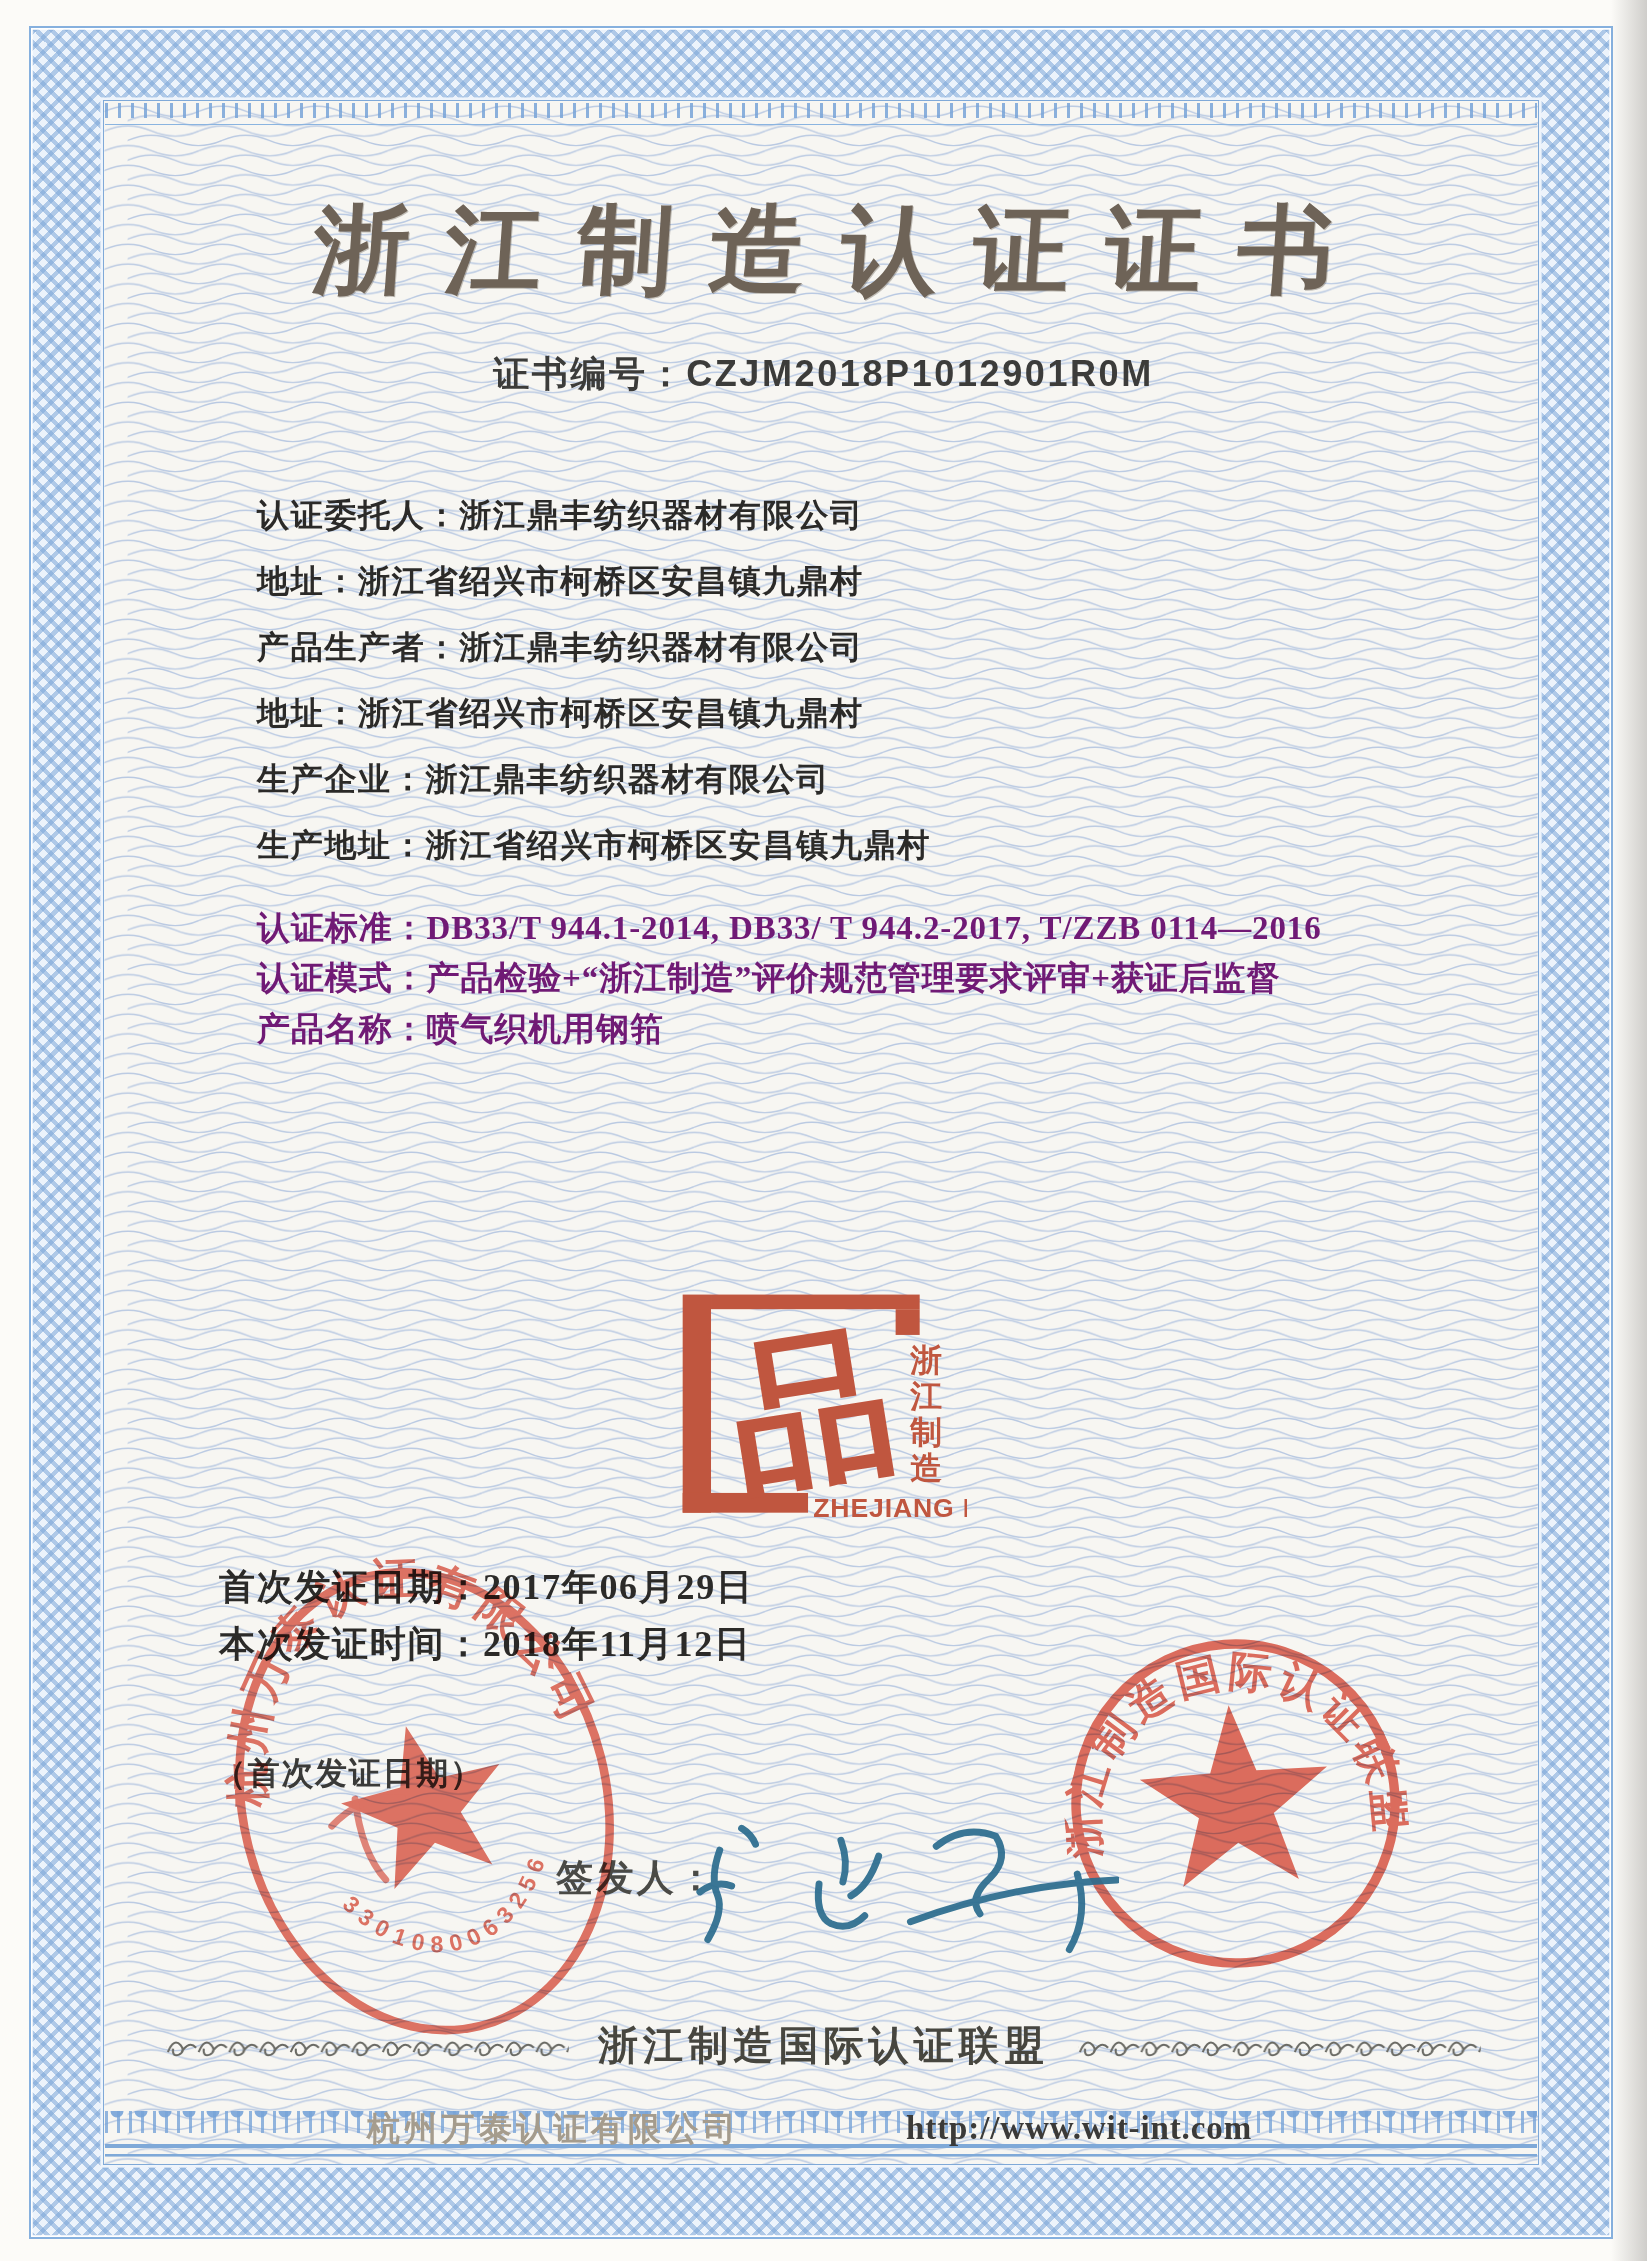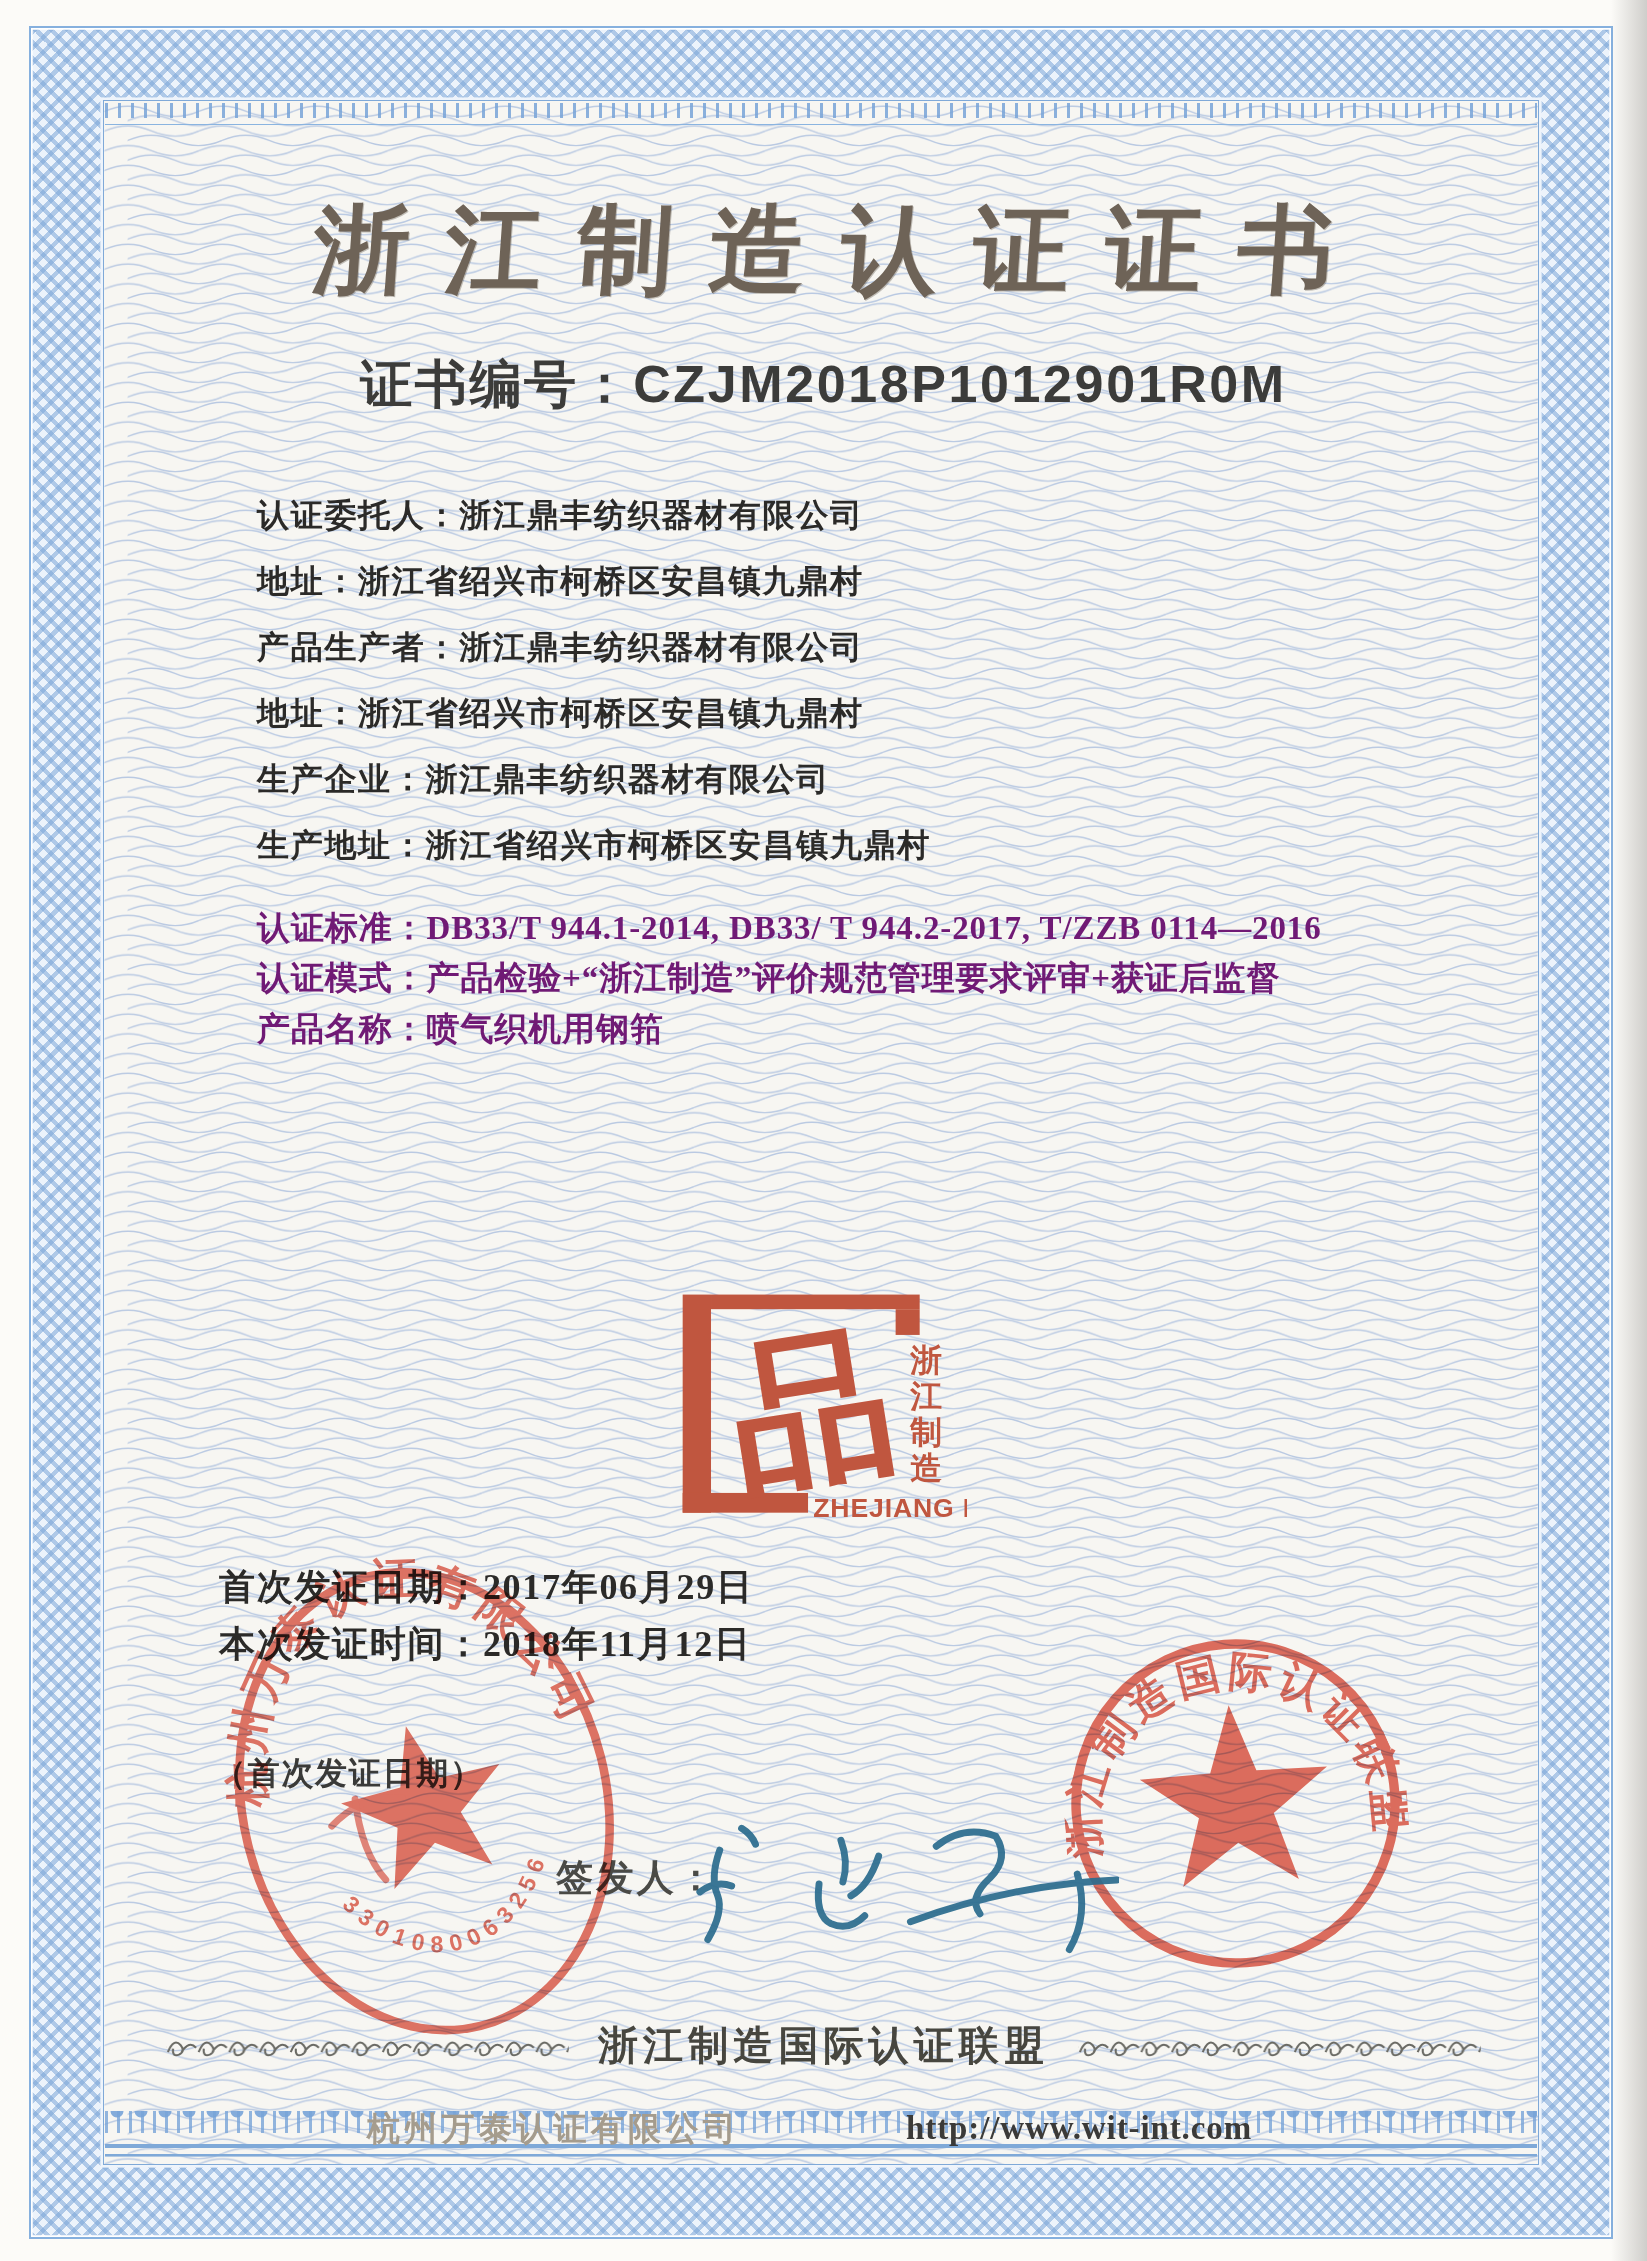--- a/index.html
+++ b/index.html
@@ -46,21 +46,21 @@
   .abs{position:absolute;z-index:2;}
   .title{
     left:0;top:187px;width:1647px;text-align:center;
     font-size:96px;font-weight:700;color:#6e6357;letter-spacing:36px;padding-left:36px;
     box-sizing:border-box;text-shadow:0.9px 0.9px 0 rgba(90,80,70,.35);
     transform:skewX(-4deg);
   }
   .cert-line{
     left:0;top:350px;width:1647px;text-align:center;
     font-family:"Liberation Sans","DejaVu Sans",sans-serif;
-    font-size:52px;font-weight:700;color:#3c3c3a;letter-spacing:2.6px;
+    font-size:36px;font-weight:700;color:#3c3c3a;letter-spacing:2.6px;
   }
   .field-line{left:257px;width:1252px;font-size:32px;font-weight:700;color:#2b2a28;letter-spacing:1.7px;margin-top:22px;}
   .detail-line{left:257px;width:1261px;font-size:33px;font-weight:700;color:#701a75;letter-spacing:0.9px;}
   .paragraph{
     left:257px;top:1125px;width:1249px;font-size:32px;color:#2e2d2b;
     line-height:60px;text-align:justify;text-indent:2em;font-weight:600;
   }
   .date-line{left:219px;width:772px;font-size:36px;font-weight:700;color:#2b2a28;letter-spacing:1.7px;}
   .seal-note{left:214px;top:1752px;font-size:32px;font-weight:600;color:#3a3a38;letter-spacing:1.7px;}
   .issuer-label{left:556px;top:1853px;font-size:37px;font-weight:600;color:#4a4a46;letter-spacing:3.4px;}

